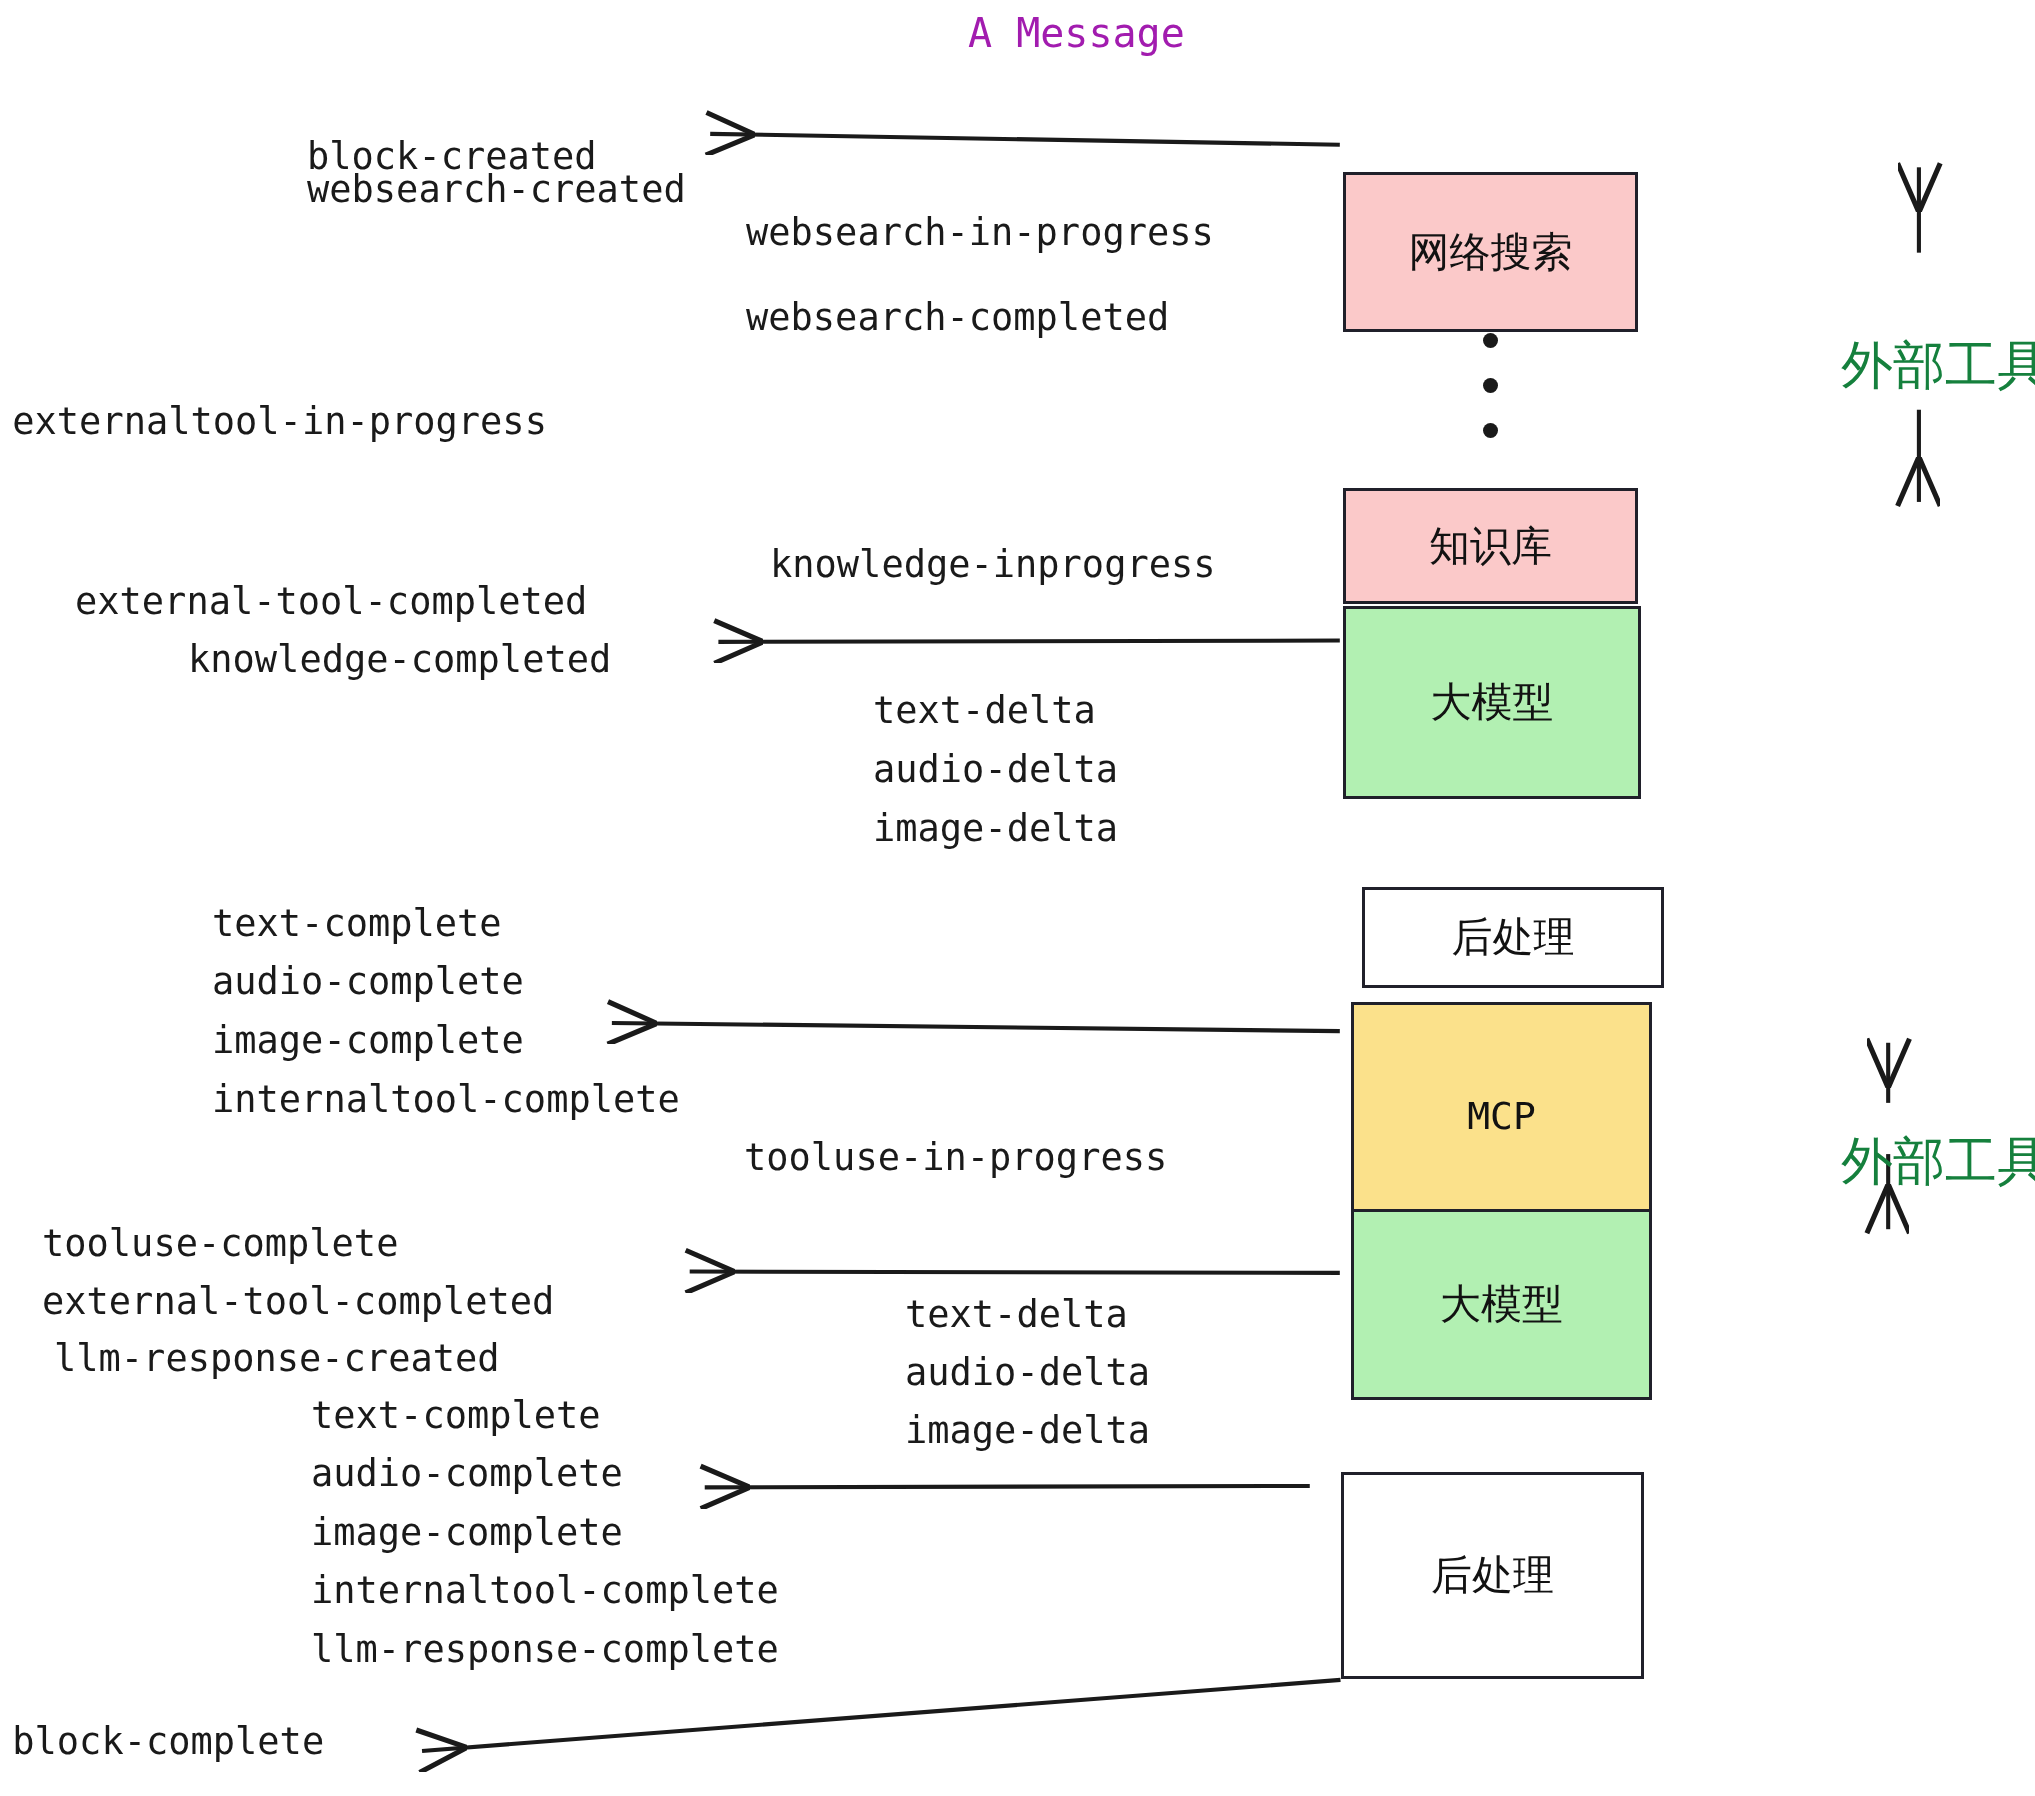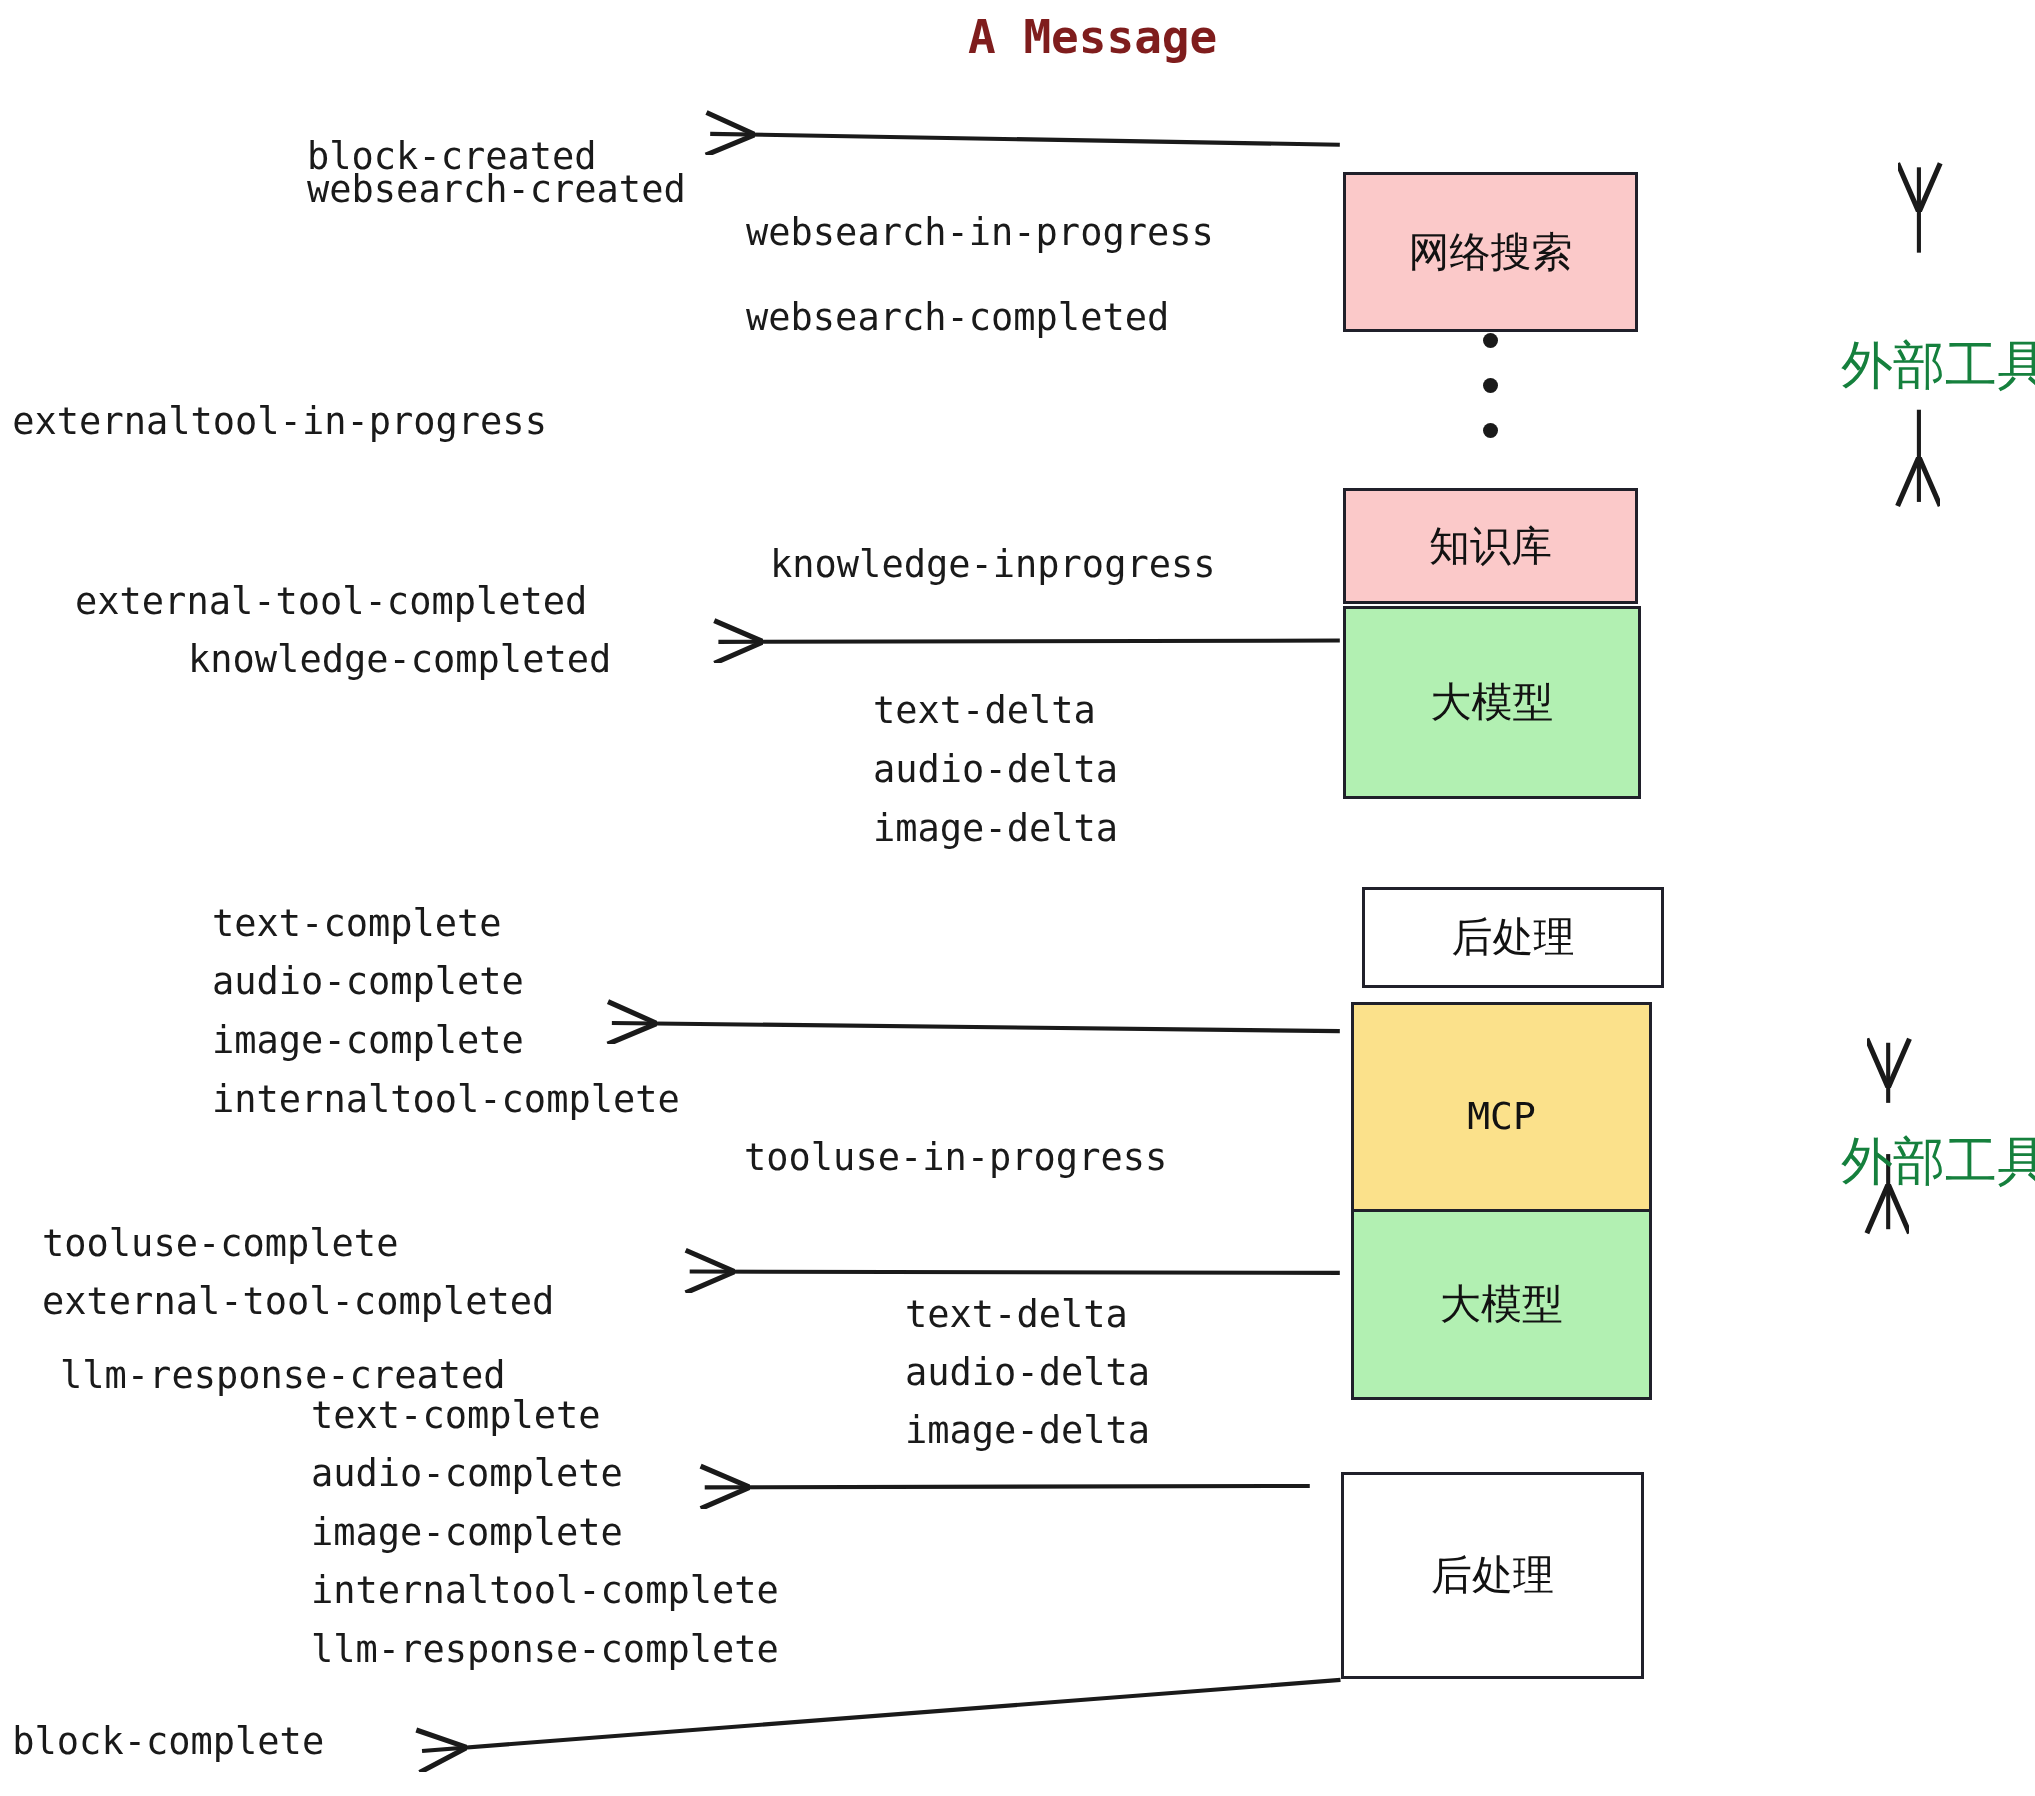--- a/index.html
+++ b/index.html
@@ -17,24 +17,23 @@
     font-size:37px;
     line-height:1;
     white-space:nowrap;
     color:#1a1a1a;
     letter-spacing:0px;
   }
 
   .title{
     position:absolute;
     font-family:"DejaVu Sans Mono","Liberation Mono",monospace;
-    font-size:46px;
+    font-size:40px;
     white-space:nowrap;
-    color:#7f1d1d;
-    font-weight:bold;
+    color:#a21caf;
   }
 
   .box{
     position:absolute;
     box-sizing:border-box;
     border:3.4px solid #20202a;
     display:flex;align-items:center;justify-content:center;
     font-family:"DejaVu Sans","Liberation Sans",sans-serif;
     font-size:41px;
     color:#121212;
@@ -114,21 +113,21 @@
       <div class="ev" style="left: 873px; top: 751px;">audio-delta</div>
       <div class="ev" style="left: 873px; top: 810px;">image-delta</div>
       <div class="ev" style="left: 212px; top: 905px;">text-complete</div>
       <div class="ev" style="left: 212px; top: 963px;">audio-complete</div>
       <div class="ev" style="left: 212px; top: 1022px;">image-complete</div>
       <div class="ev" style="left: 212px; top: 1081px;">internaltool-complete</div>
       <div class="ev" style="left: 744px; top: 1139px;">tooluse-in-progress</div>
       <div class="ev" style="left: 42px; top: 1225px;">tooluse-complete</div>
       <div class="ev" style="left: 42px; top: 1283px;">external-tool-completed</div>
       <div class="ev" style="left: 905px; top: 1296px;">text-delta</div>
-      <div class="ev" style="left: 60px; top: 1340px; margin-top: 17px;">llm-response-created</div>
+      <div class="ev" style="left: 54px; top: 1340px;">llm-response-created</div>
       <div class="ev" style="left: 905px; top: 1354px;">audio-delta</div>
       <div class="ev" style="left: 311px; top: 1397px;">text-complete</div>
       <div class="ev" style="left: 905px; top: 1412px;">image-delta</div>
       <div class="ev" style="left: 311px; top: 1455px;">audio-complete</div>
       <div class="ev" style="left: 311px; top: 1514px;">image-complete</div>
       <div class="ev" style="left: 311px; top: 1572px;">internaltool-complete</div>
       <div class="ev" style="left: 311px; top: 1631px;">llm-response-complete</div>
       <div class="ev" style="left: 12.3px; top: 1723px;">block-complete</div>
     </div>
 

